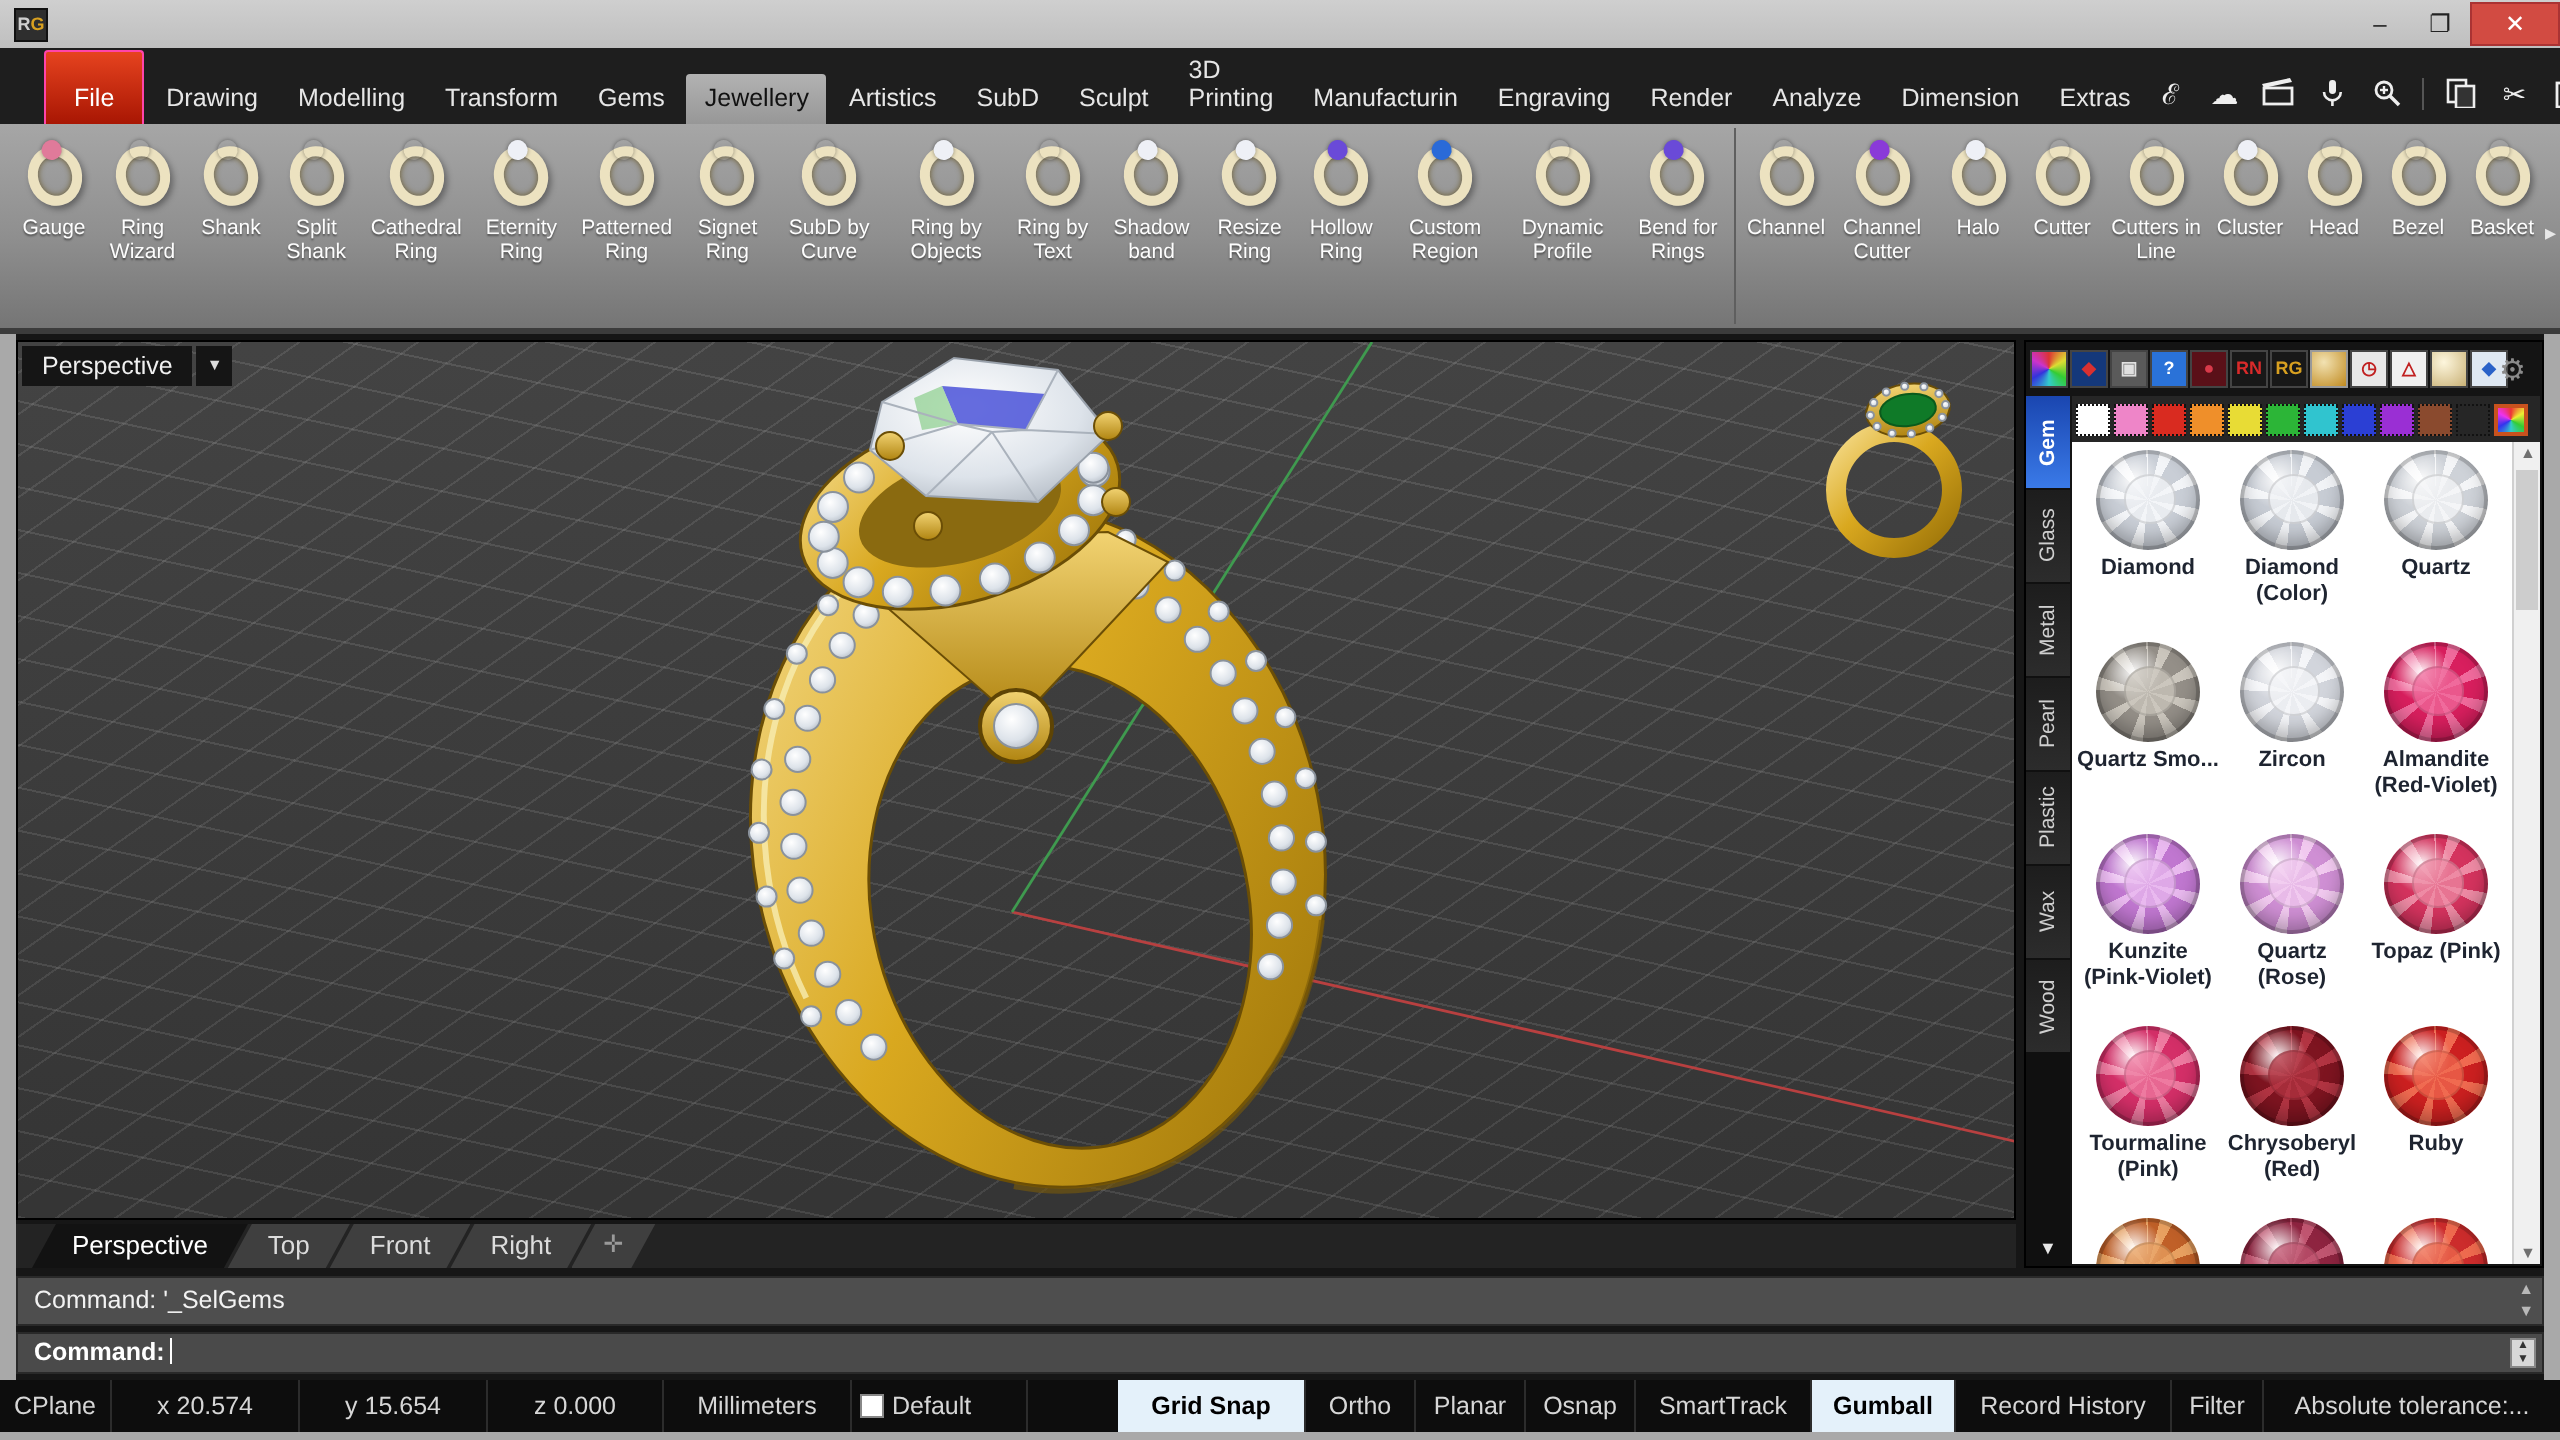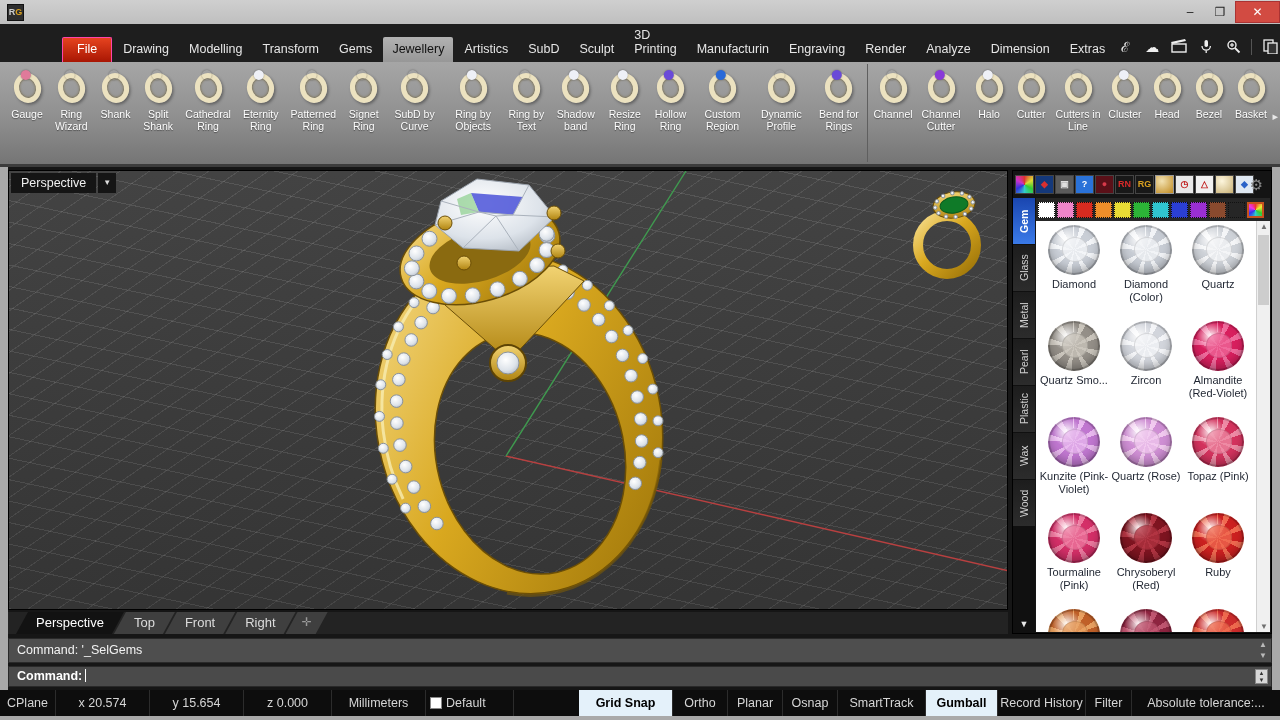--- a/index.html
+++ b/index.html
@@ -20,21 +20,21 @@
   .win-btn.close { width:45px; height:22px; background:#d24b42; color:#fff; border:1px solid #a33; }
 
   
   .menubar { position:absolute; left:0; top:24px; width:1280px; height:38px; background:#1e1e1e;
     display:flex; align-items:flex-end; }
   .menu-tabs { display:flex; align-items:flex-end; height:100%; padding-left:22px; }
   .menu-tab { color:#e6e6e6; font-size:12.5px; padding:5px 9px 6px; margin-right:2px; cursor:default;
     border-radius:2px 2px 0 0; }
   .menu-tab.on { background:linear-gradient(#b2b2b2,#979797); color:#111; }
   .menu-tab.file { background:linear-gradient(#e6431f,#a81603); color:#fff; border:1px solid #f4a; 
-    border-bottom:none; padding:4px 14px 6px;margin-left:40px; }
+    border-bottom:none; padding:16px 14px 6px; }
   .qat { margin-left:auto; display:flex; align-items:center; gap:9px; padding:0 10px 7px 0; }
   .tbi { width:18px; height:16px; color:#eee; font-size:14px; line-height:16px; text-align:center; }
   .tbi svg { display:block; margin:auto; }
   .tbi.sep { width:1px; height:16px; background:#555; }
 
   
   .ribbon { position:absolute; left:0; top:62px; width:1280px; height:105px;
     background:linear-gradient(#a6a6a6,#8f8f8f 55%,#757575); border-bottom:3px solid #3c3c3c; }
   .rgroup { position:absolute; top:2px; bottom:2px; border-right:1px solid #5f5f5f; }
   .rgroup1 { left:6px; width:862px; }
@@ -102,21 +102,21 @@
   .side-tab.on { background:linear-gradient(#3a7ae8,#1a46b0); color:#fff; font-weight:bold; position:relative; }
   .side-tab.on::after { content:""; position:absolute; top:50%; left:-6px; margin-top:-5px;
     border:5px solid transparent; border-left-color:#f0f0f0; transform:rotate(0deg); }
   .side-arrow { position:absolute; bottom:4px; left:0; width:22px; text-align:center; color:#e8e8e8; font-size:9px; }
   .swatch-row { position:absolute; left:23px; top:27px; right:1px; height:23px; background:#262626;
     display:flex; align-items:center; gap:2px; padding:0 2px; }
   .swatch { width:17px; height:16px; border:1px dotted #111; }
   .swatch.sel { border:2px solid #c8521e; }
   .gem-area { position:absolute; left:23px; top:50px; right:1px; bottom:1px; background:#ffffff; overflow:hidden; }
   .gem-grid { display:grid; grid-template-columns:repeat(3,1fr); padding:4px 16px 0 2px; row-gap:2px; }
-  .gem-cell { display:flex; flex-direction:column; align-items:center; height:94px; }
+  .gem-cell { display:flex; flex-direction:column; align-items:center; height:94px;font-weight:bold; }
   .gem { width:52px; height:50px; border-radius:50%; position:relative;
     background:
       radial-gradient(circle at 36% 30%, rgba(255,255,255,.95), rgba(255,255,255,0) 30%),
       repeating-conic-gradient(var(--g1) 0 14deg, var(--g2) 14deg 29deg, var(--g1) 29deg 43deg),
       radial-gradient(var(--g2), var(--g1));
     box-shadow:inset 0 0 0 2px rgba(0,0,0,.18), inset 0 -5px 9px rgba(0,0,0,.28); }
   .gem::after { content:""; position:absolute; left:26%; top:24%; width:48%; height:46%; border-radius:50%;
     background:var(--g2); opacity:.75; border:1px solid rgba(0,0,0,.15); }
   .gem-name { margin-top:3px; font-size:11px; line-height:1.18; color:#1e2430; text-align:center; }
   .gem-scroll { position:absolute; right:1px; top:50px; bottom:1px; width:14px; background:#f0f0f0;
@@ -134,21 +134,21 @@
   [data-name="status-cplane"] { width:56px; }
   [data-name="status-coord-x"], [data-name="status-coord-y"] { width:94px; }
   [data-name="status-coord-z"] { width:88px; }
   [data-name="status-units"] { width:94px; }
   [data-name="status-layer"] { width:88px; justify-content:flex-start; }
   [data-name="status-spacer"] { flex:1; border-right:none; }
   [data-name="status-grid-snap"] { width:94px; }
   [data-name="status-ortho"], [data-name="status-planar"], [data-name="status-osnap"] { width:55px; }
   [data-name="status-smarttrack"] { width:88px; }
   [data-name="status-gumball"] { width:72px; }
-  [data-name="status-record-history"] { width:88px; }
+  [data-name="status-record-history"] { width:108px; }
   [data-name="status-filter"] { width:46px; }
   [data-name="status-tolerance"] { width:148px; border-right:none; }
   .bottom-strip { position:absolute; left:0; top:716px; width:1280px; height:4px; background:#a9a9a9; }
 </style>
 </head>
 <body>
 
 <div id="stage" data-name="application-window">
 
   <div class="titlebar" data-name="title-bar" title="Untitled - RhinoGold 6.0 (6.0.0.4) - [Perspective]">

